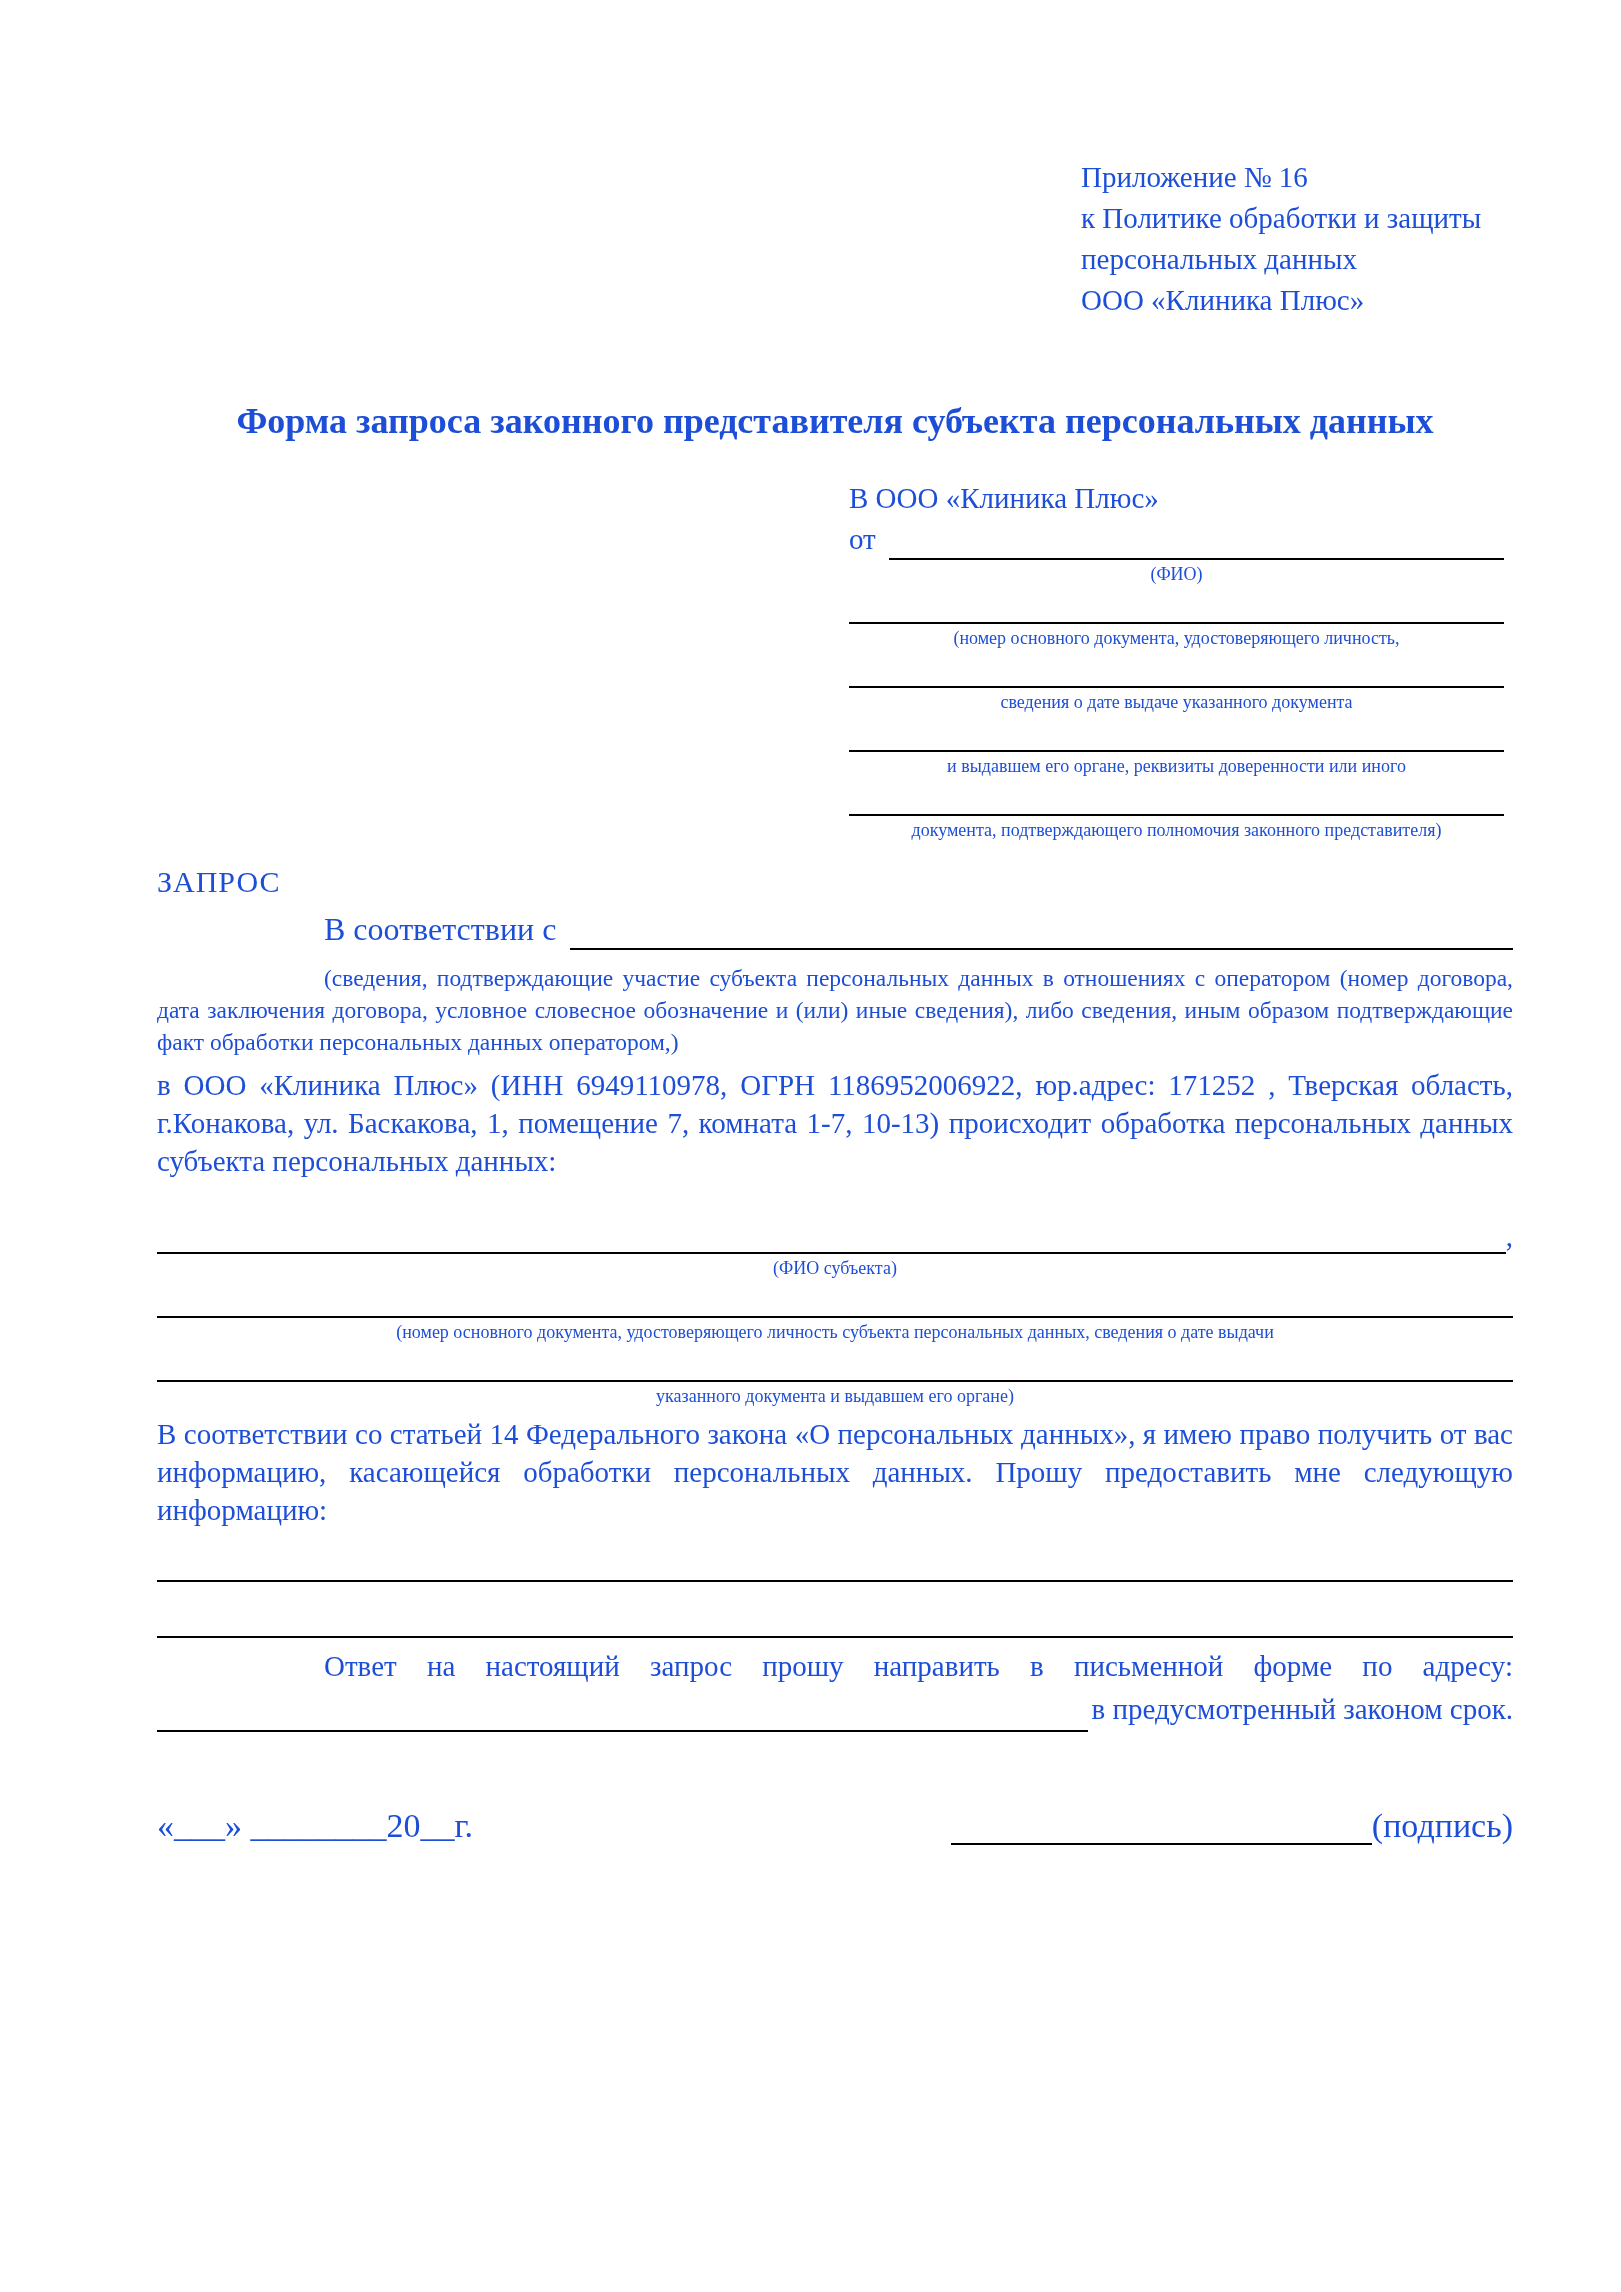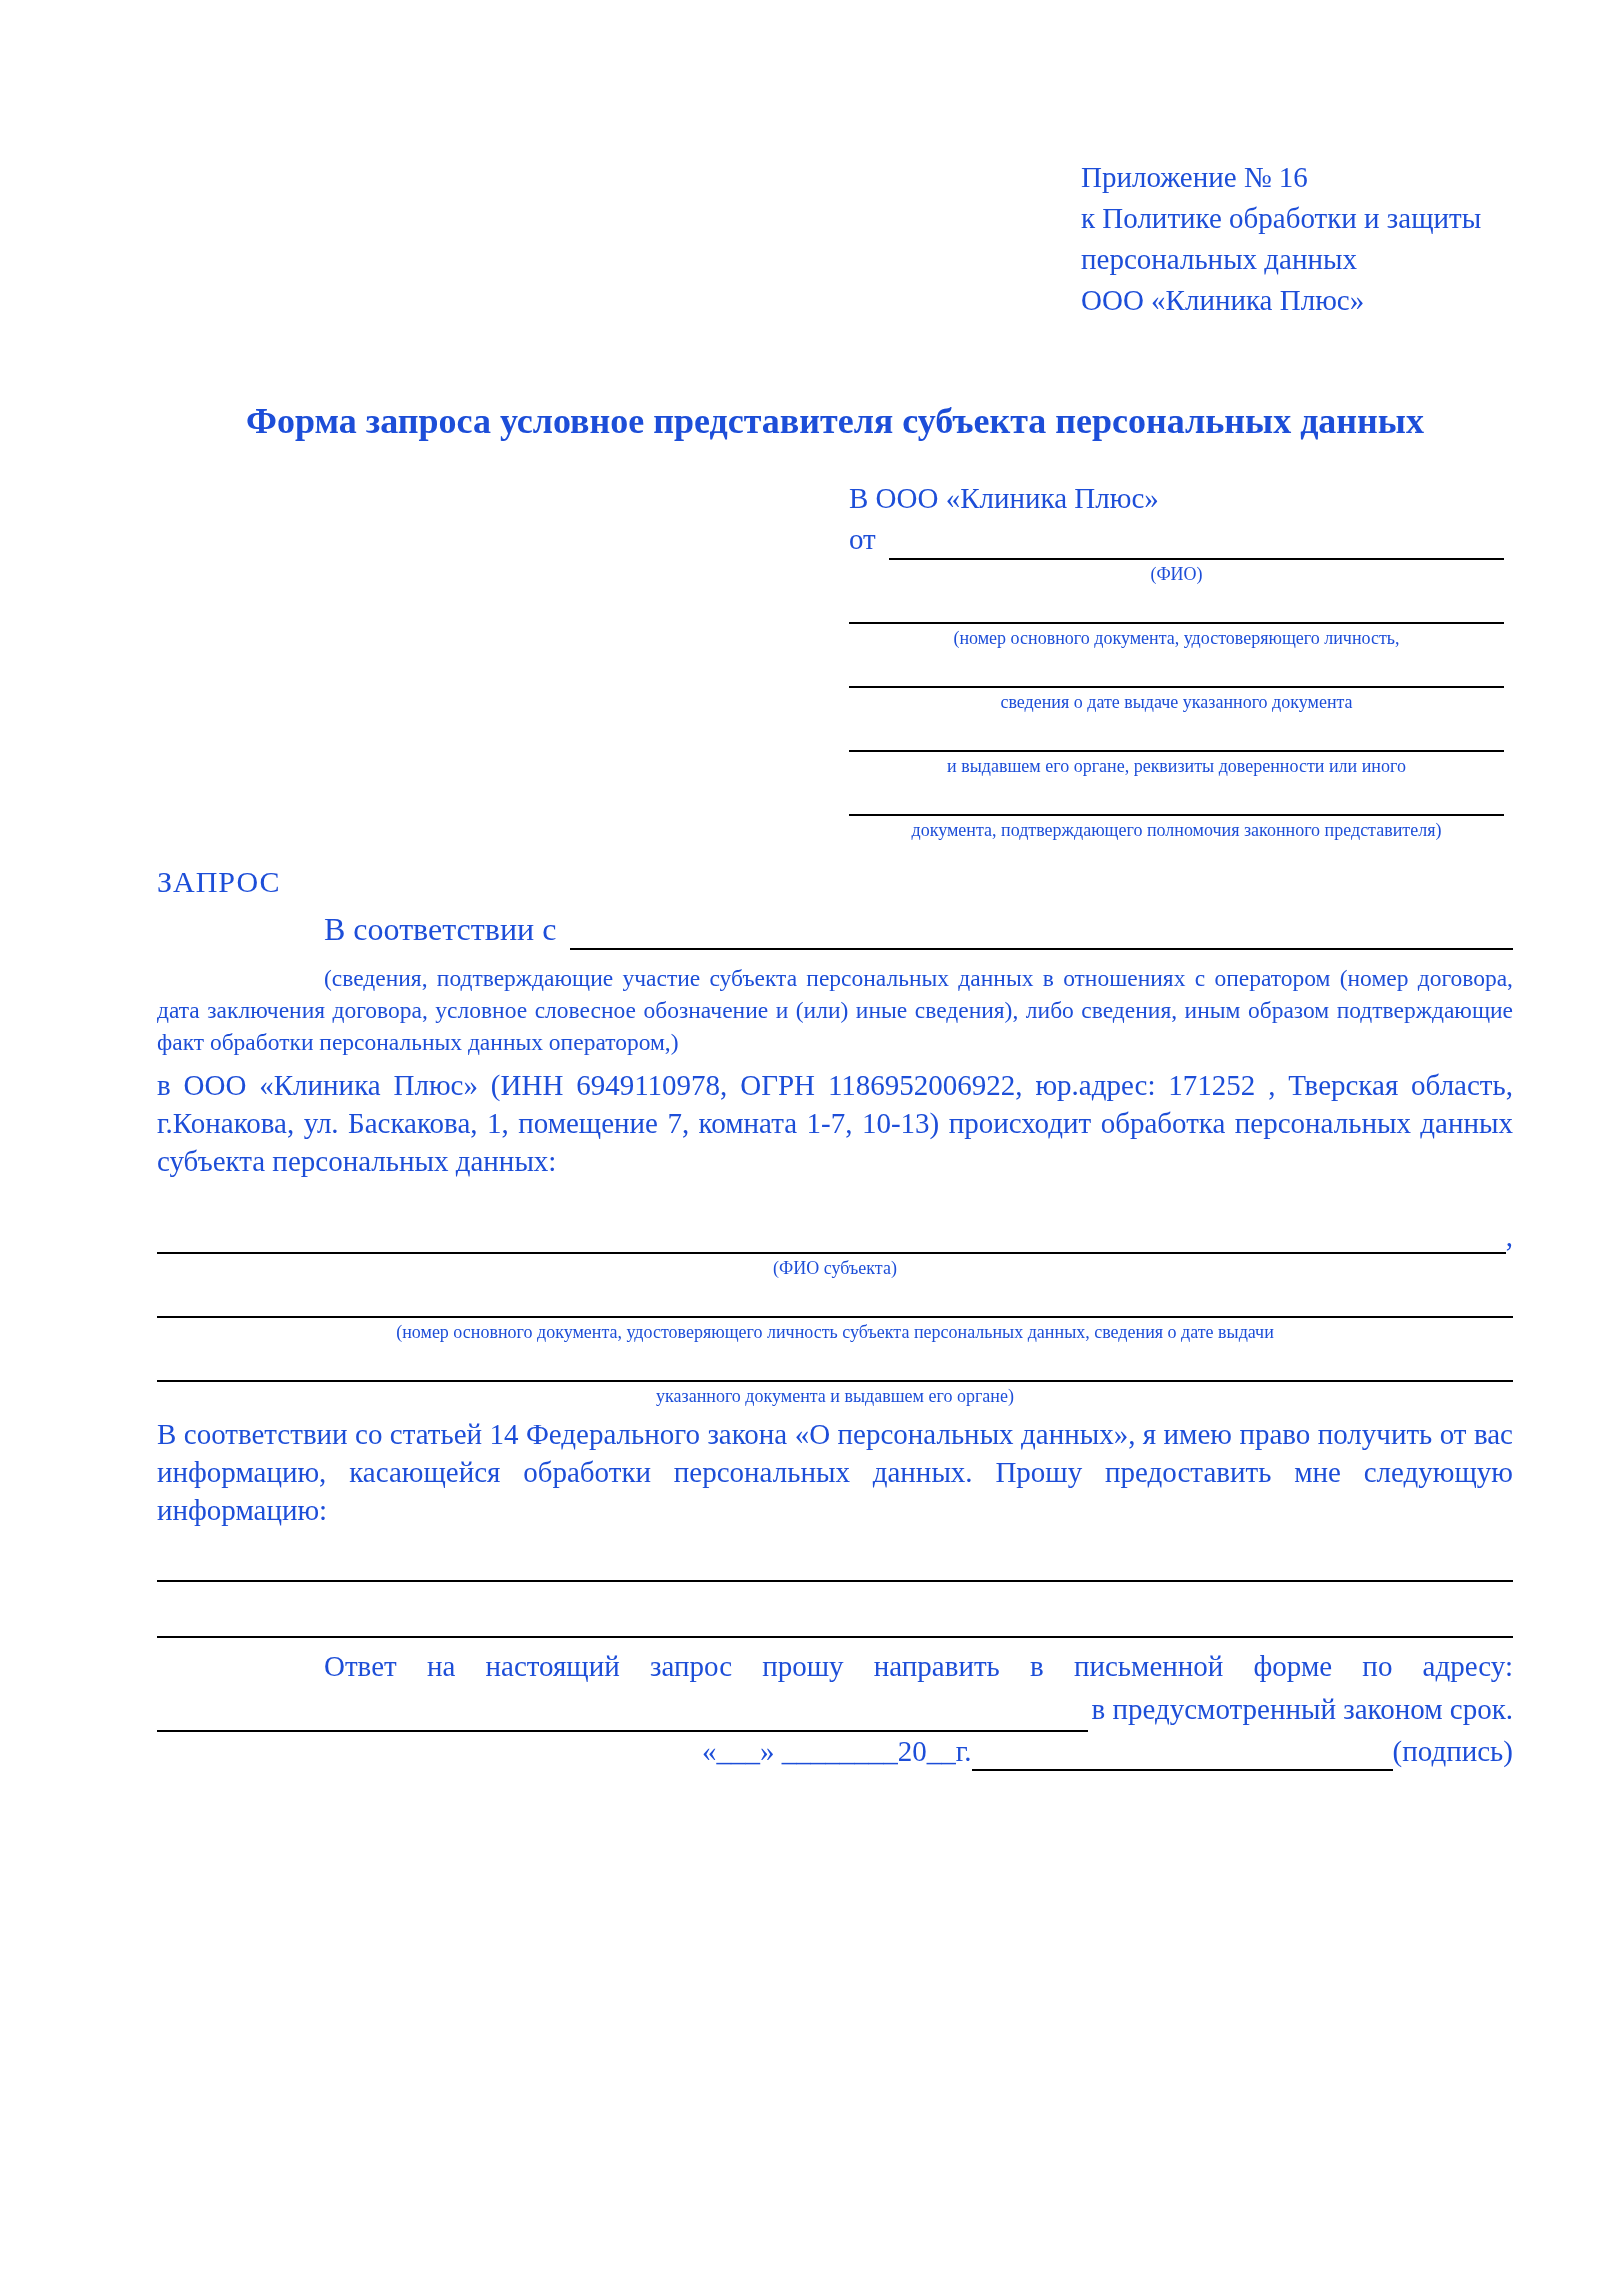--- a/index.html
+++ b/index.html
@@ -104,43 +104,44 @@
   .reply-line2 {
     display: flex;
     align-items: flex-end;
     font-size: 29px;
     line-height: 45px;
   }
   .reply-tail { white-space: nowrap; padding-left: 3.9px; }
   
   .footer-row {
     display: flex;
-    justify-content: flex-end;
-    align-items: flex-end;
-    font-size: 29px;
+    justify-content: space-between;
+    align-items: flex-end;
+    margin-top: 74px;
+    font-size: 34px;
     line-height: 39px;
   }
   .sig-group { display: flex; align-items: flex-end; }
   .sig-blank { width: 421px; border-bottom: 2.9px solid #000; height: 35px; }
   .nowrap { white-space: nowrap; }
 </style>
 </head>
 <body>
 
 <div class="page">
 
   <div class="appendix">
     <div>Приложение № 16</div>
     <div>к Политике обработки и защиты</div>
     <div>персональных данных</div>
     <div>ООО «Клиника Плюс»</div>
   </div>
 
   <div class="doc-title">
-    <div>Форма запроса условное представителя субъекта персональных данных</div>
+    <div>Форма запроса законного представителя субъекта персональных данных</div>
   </div>
 
   <div class="addressee">
     <div class="addr-to">В ООО «Клиника Плюс»</div>
     <div class="from-row">
       <span class="from-label">от</span>
       <span class="flex-blank"></span>
     </div>
     <div class="caption">(ФИО)</div>
 

